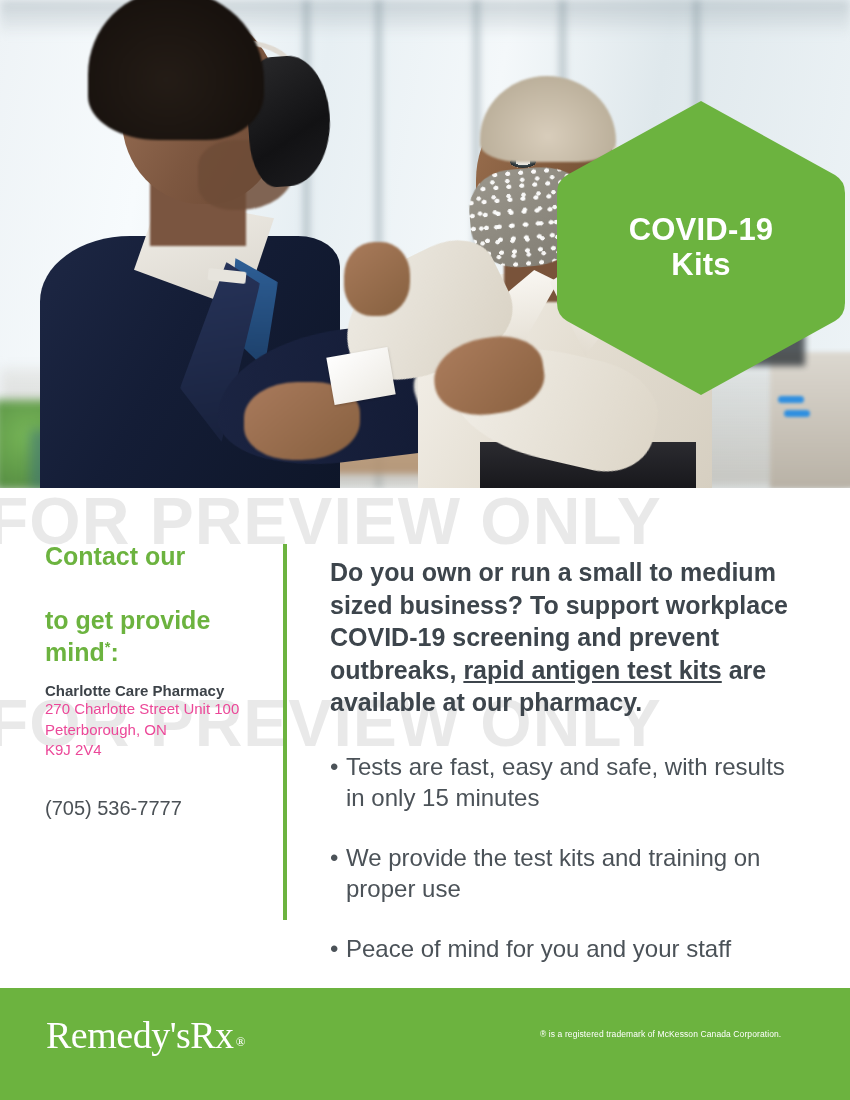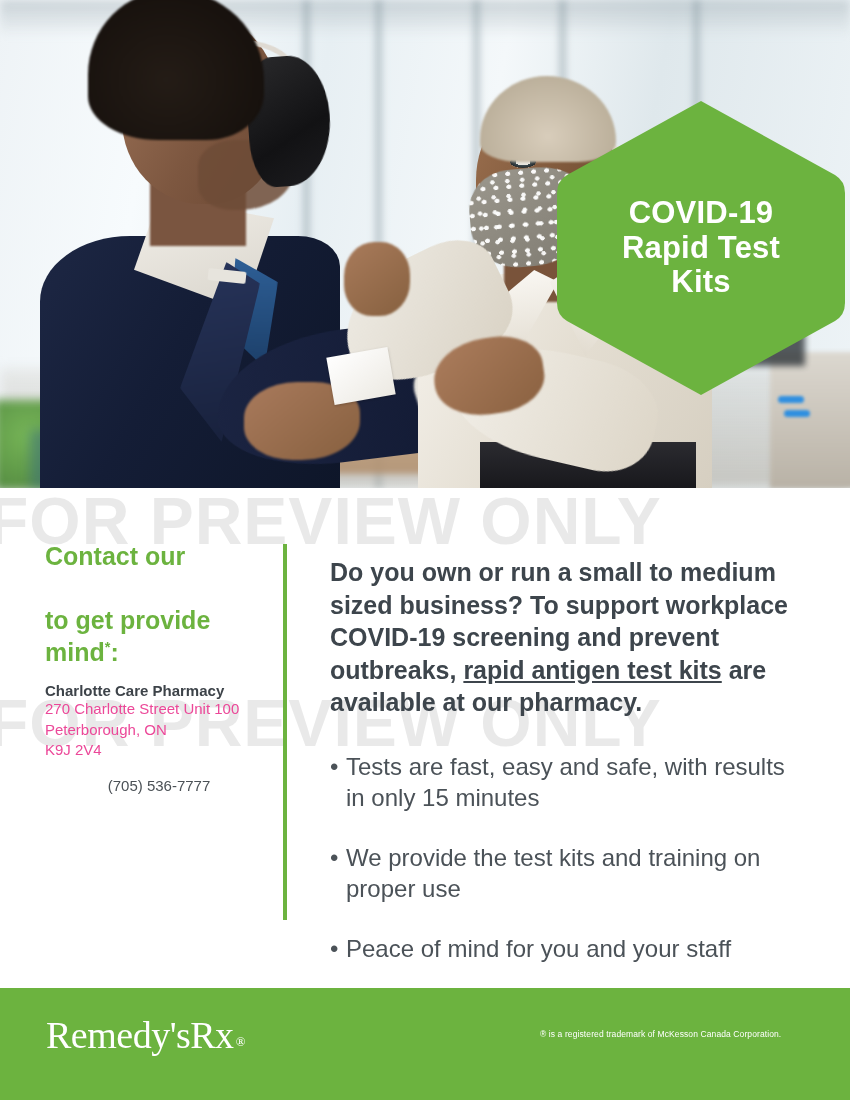--- a/index.html
+++ b/index.html
@@ -295,21 +295,21 @@
 
   .contact-head {
     color:#6cb33f; font-weight:bold; font-size:25px; line-height:1.28;
   }
   .contact-head sup { font-size:.58em; vertical-align:super; }
 
   .pharm-name {
     margin-top:14px; color:#3d4349; font-weight:bold; font-size:15px;
   }
   .addr { color:#ec4899; font-size:15px; line-height:1.38; }
-  .phone { margin-top:16px; color:#4b5156; font-size:15px;text-align:center; }
+  .phone { margin-top:36px; color:#4b5156; font-size:20px; }
   .legal { margin-top:74px; color:#4b5156; font-size:13.5px; line-height:1.42; }
 
   .lede {
     color:#3d454c; font-weight:bold; font-size:25px; line-height:1.3;
   }
   .lede u { text-decoration:underline; text-underline-offset:2px; }
 
   .bullets { margin-top:32px; list-style:none; }
   .bullets li {
     position:relative; padding-left:16px; margin-bottom:29px;
@@ -405,21 +405,20 @@
   <div class="wm" style="top:690px">FOR PREVIEW ONLY</div>
   <div class="wm" style="top:892px">FOR PREVIEW ONLY</div>
 </div>
 
 <div class="badge">
   <svg viewBox="0 0 288 298" xmlns="http://www.w3.org/2000/svg" aria-hidden="true">
     <path d="M144 2 L278 76 Q288 82 288 94 L288 204 Q288 216 278 222 L144 296 Q144 296 144 296 L10 222 Q0 216 0 204 L0 94 Q0 82 10 76 Z" fill="#6cb33f"></path>
   </svg>
   <div class="badge-text">
     <span>COVID-19</span>
-    <span>Rapid Test</span>
     <span>Kits</span>
   </div>
 </div>
 
 <div class="content">
 
   <div class="divider"></div>
 
   <div class="left-col">
     <div class="contact-head">

